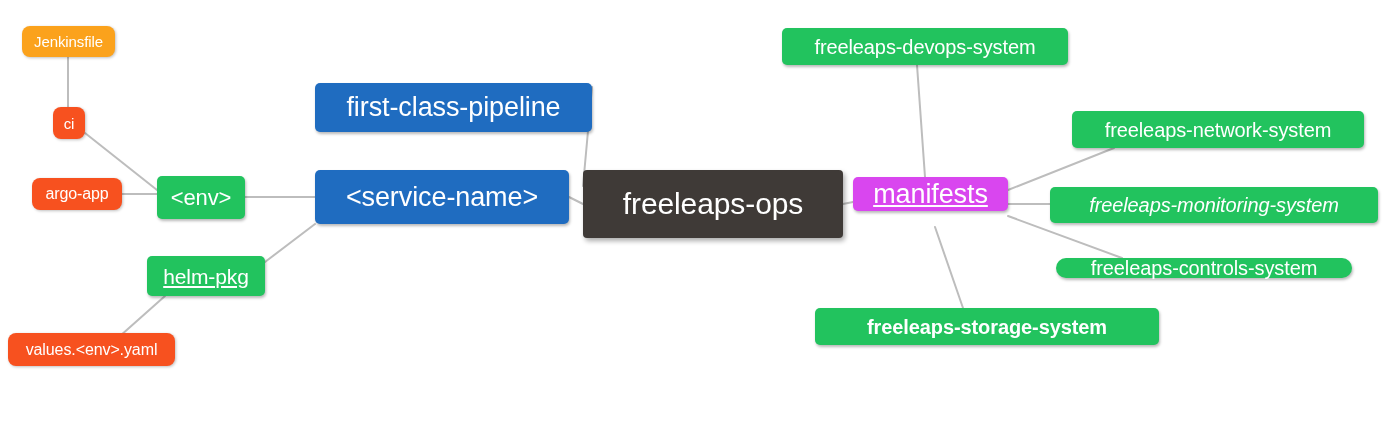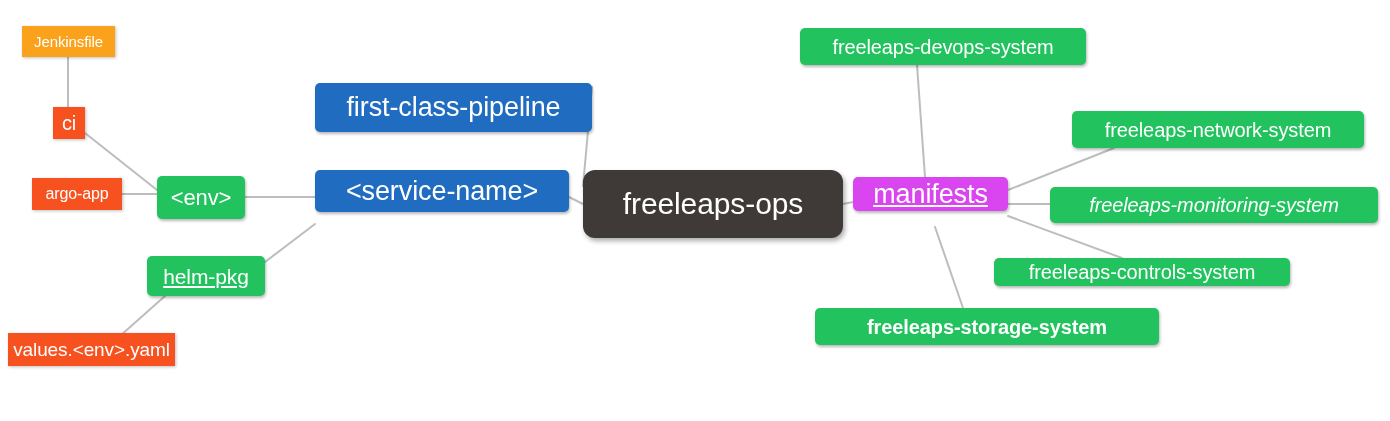--- a/index.html
+++ b/index.html
@@ -37,28 +37,28 @@
     border-radius: 5px;
     white-space: nowrap;
     text-align: center;
     line-height: 1;
     box-shadow: 1px 2px 3px rgba(0,0,0,0.28);
     letter-spacing: -0.1px;
     padding: 0 11px;
     user-select: none;
   }
   .node.root {
-    border-radius: 12px;
+    border-radius: 4px;
     box-shadow: 2px 3px 5px rgba(0,0,0,0.33);
   }
   .node.lvl1 {
     border-radius: 5px;
   }
   .node.tiny {
-    border-radius: 0;
+    border-radius: 8px;
     box-shadow: 1px 1px 3px rgba(0,0,0,0.25);
   }
 </style>
 </head>
 <body>
 
 <div id="canvas">
   <svg id="edges" width="1390" height="421" viewBox="0 0 1390 421" xmlns="http://www.w3.org/2000/svg">
       <line x1="583" y1="204" x2="569" y2="197" stroke="#bdbdbd" stroke-width="2" stroke-linecap="round"></line>
       <line x1="583" y1="186" x2="592" y2="87" stroke="#bdbdbd" stroke-width="2" stroke-linecap="round"></line>
@@ -72,56 +72,56 @@
       <line x1="925" y1="177" x2="917" y2="65" stroke="#bdbdbd" stroke-width="2" stroke-linecap="round"></line>
       <line x1="1008" y1="190" x2="1114" y2="148" stroke="#bdbdbd" stroke-width="2" stroke-linecap="round"></line>
       <line x1="1008" y1="204" x2="1050" y2="204" stroke="#bdbdbd" stroke-width="2" stroke-linecap="round"></line>
       <line x1="1008" y1="216" x2="1122" y2="258" stroke="#bdbdbd" stroke-width="2" stroke-linecap="round"></line>
       <line x1="935" y1="227" x2="963" y2="308" stroke="#bdbdbd" stroke-width="2" stroke-linecap="round"></line>
     </svg>
   <div id="node-layer">
       <div class="node root" style="left: 583px; top: 170px; width: 260px; height: 68px; background: rgb(63, 58, 55); font-size: 30px;">
         <span>freeleaps-ops</span>
       </div>
-      <div class="node lvl1" style="left: 315px; top: 170px; width: 254px; height: 42px; background: rgb(31, 108, 192); font-size: 27px;">
+      <div class="node lvl1" style="left: 315px; top: 170px; width: 254px; height: 54px; background: rgb(31, 108, 192); font-size: 27px;">
         <span>&lt;service-name&gt;</span>
       </div>
       <div class="node lvl1" style="left: 315px; top: 38px; width: 277px; height: 49px; background: rgb(31, 108, 192); font-size: 27px; margin-top: 45px;">
         <span>first-class-pipeline</span>
       </div>
       <div class="node lvl1" style="left: 853px; top: 177px; width: 155px; height: 34px; background: #d946ef; font-size: 27px; text-decoration: underline;">
         <span>manifests</span>
       </div>
       <div class="node lvl1" style="left: 157px; top: 176px; width: 88px; height: 43px; background: rgb(34, 195, 94); font-size: 22px;">
         <span>&lt;env&gt;</span>
       </div>
       <div class="node lvl1" style="left: 147px; top: 256px; width: 118px; height: 40px; background: rgb(34, 195, 94); font-size: 21px; text-decoration: underline;">
         <span>helm-pkg</span>
       </div>
       <div class="node tiny" style="left: 22px; top: 26px; width: 93px; height: 31px; background: rgb(251, 162, 28); font-size: 15px;">
         <span>Jenkinsfile</span>
       </div>
-      <div class="node tiny" style="left: 53px; top: 107px; width: 32px; height: 32px; background: rgb(247, 81, 31); font-size: 20px;">
+      <div class="node tiny" style="left: 53px; top: 107px; width: 32px; height: 32px; background: rgb(247, 81, 31); font-size: 15px;">
         <span>ci</span>
       </div>
       <div class="node tiny" style="left: 32px; top: 178px; width: 90px; height: 32px; background: rgb(247, 81, 31); font-size: 16px;">
         <span>argo-app</span>
       </div>
-      <div class="node tiny" style="left: 8px; top: 333px; width: 167px; height: 33px; background: rgb(247, 81, 31); font-size: 19px;">
+      <div class="node tiny" style="left: 8px; top: 333px; width: 167px; height: 33px; background: rgb(247, 81, 31); font-size: 16px;">
         <span>values.&lt;env&gt;.yaml</span>
       </div>
-      <div class="node lvl1" style="left: 800px; top: 28px; width: 286px; height: 37px; background: rgb(34, 195, 94); font-size: 20px;">
+      <div class="node lvl1" style="left: 782px; top: 28px; width: 286px; height: 37px; background: rgb(34, 195, 94); font-size: 20px;">
         <span>freeleaps-devops-system</span>
       </div>
       <div class="node lvl1" style="left: 1056px; top: 111px; width: 292px; height: 37px; background: rgb(34, 195, 94); font-size: 20px; margin-left: 16px;">
         <span>freeleaps-network-system</span>
       </div>
       <div class="node lvl1" style="left: 1050px; top: 187px; width: 328px; height: 36px; background: rgb(34, 195, 94); font-size: 20px; font-style: italic;">
         <span>freeleaps-monitoring-system</span>
       </div>
-      <div class="node lvl1" style="left: 994px; top: 258px; width: 296px; height: 28px; background: rgb(34, 195, 94); font-size: 20px;">
+      <div class="node lvl1" style="left: 1056px; top: 258px; width: 296px; height: 20px; background: rgb(34, 195, 94); font-size: 20px; border-radius: 17px;">
         <span>freeleaps-controls-system</span>
       </div>
       <div class="node lvl1" style="left: 815px; top: 308px; width: 344px; height: 37px; background: rgb(34, 195, 94); font-size: 20px; font-weight: bold;">
         <span>freeleaps-storage-system</span>
       </div>
     </div>
 </div>
 
 </body></html>

